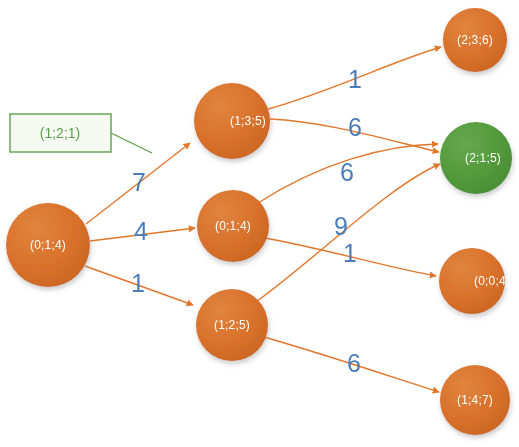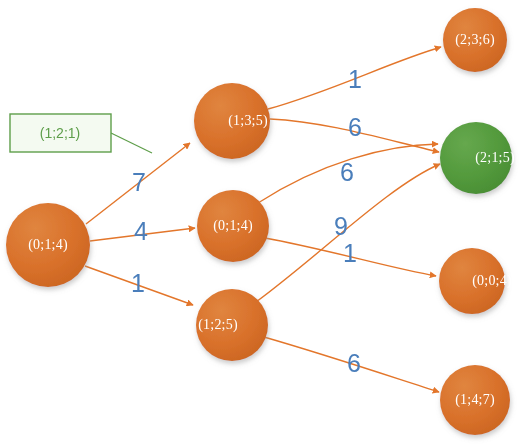--- a/index.html
+++ b/index.html
@@ -2,21 +2,21 @@
 <html><head>
 <meta charset="utf-8">
 <style>
   html,body{margin:0;padding:0;background:#ffffff;}
   body{width:519px;height:447px;overflow:hidden;
        font-family:"Liberation Sans", sans-serif;}
   #stage{position:relative;width:519px;height:447px;background:#fff;}
   svg.layer{position:absolute;left:0;top:0;width:519px;height:447px;}
   .node-label{
     position:absolute;transform:translate(-50%,-50%);
-    color:#ffffff;font-size:14px;font-family:Liberation Serif, serif;
+    color:#ffffff;font-size:12px;font-family:Liberation Sans, sans-serif;
     white-space:nowrap;pointer-events:none;letter-spacing:.2px;
   }
   .rect-label{
     position:absolute;transform:translate(-50%,-50%);
     color:#5E9E4A;font-size:14px;font-family:"Liberation Sans",sans-serif;
     white-space:nowrap;
   }
   .edge-label{
     position:absolute;transform:translate(-50%,-50%);
     color:#4A7EBB;font-size:25px;font-family:"Liberation Sans",sans-serif;
@@ -73,23 +73,23 @@
       <circle cx="475" cy="40" r="32" fill="url(#gradOrange)" filter="url(#shadow)"></circle>
       <circle cx="476" cy="158" r="36" fill="url(#gradGreen)" filter="url(#shadow)"></circle>
       <circle cx="472" cy="281" r="33" fill="url(#gradOrange)" filter="url(#shadow)"></circle>
       <circle cx="475" cy="400" r="35" fill="url(#gradOrange)" filter="url(#shadow)"></circle>
     </g>
   </svg>
 
   <div class="node-label" style="left:48px;top:245px;">(0;1;4)</div>
   <div class="node-label" style="left:232px;top:121px;margin-left:16px;">(1;3;5)</div>
   <div class="node-label" style="left:233px;top:226px;">(0;1;4)</div>
-  <div class="node-label" style="left:218px;top:325px;">(1;2;5)</div>
+  <div class="node-label" style="left:232px;top:325px;">(1;2;5)</div>
   <div class="node-label" style="left:475px;top:40px;">(2;3;6)</div>
-  <div class="node-label" style="left:495px;top:158px;text-align:center;">(2;1;5)</div>
+  <div class="node-label" style="left:483px;top:158px;text-align:center;">(2;1;5)</div>
   <div class="node-label" style="left:492px;top:281px;">(0;0;4)</div>
   <div class="node-label" style="left:475px;top:400px;">(1;4;7)</div>
 
   <div class="rect-label" style="left:60px;top:133px;">(1;2;1)</div>
 
   <div class="edge-label" style="left:139px;top:182px;">7</div>
   <div class="edge-label" style="left:141px;top:231px;">4</div>
   <div class="edge-label" style="left:138px;top:283px;">1</div>
   <div class="edge-label" style="left:355px;top:79px;">1</div>
   <div class="edge-label" style="left:355px;top:127px;">6</div>

